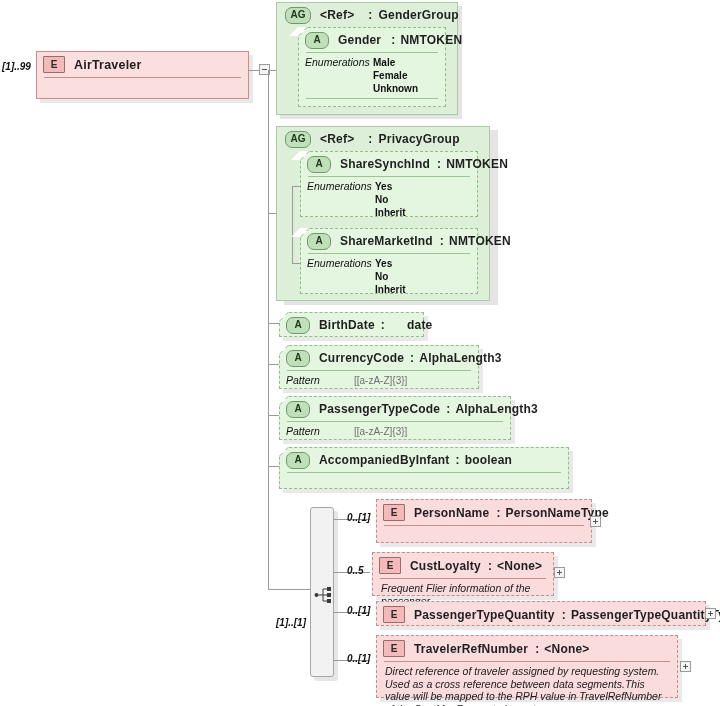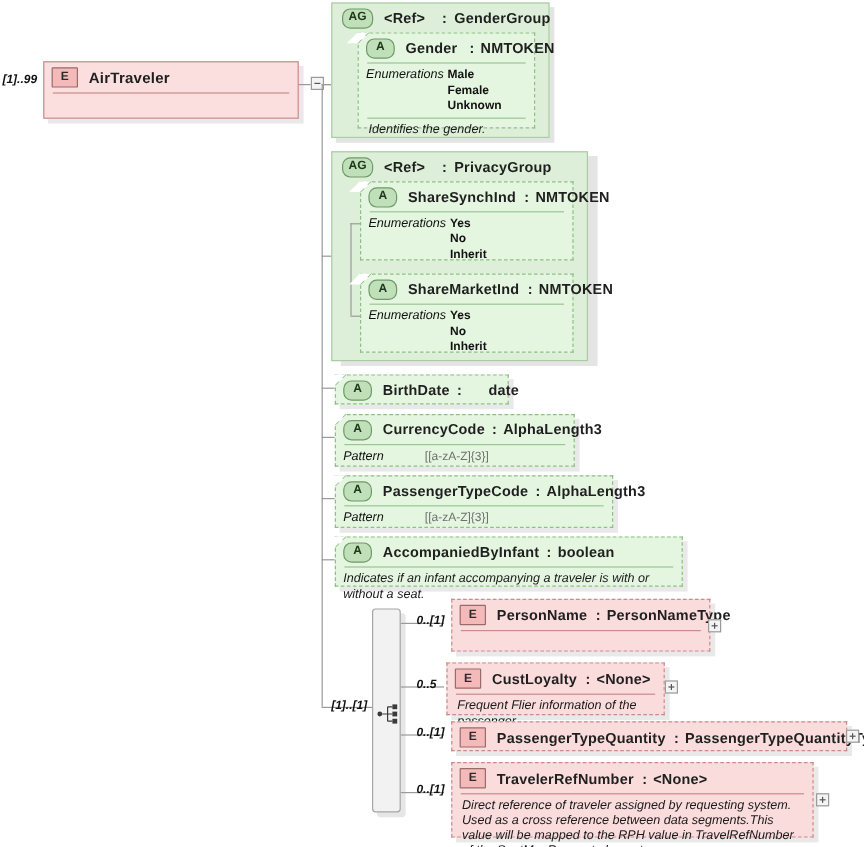--- a/index.html
+++ b/index.html
@@ -117,21 +117,20 @@
     <div class="at-divider"></div>
     <div class="at-facet">
       <span class="fname">Enumerations</span>
       <span class="fvals">
         <span>Male</span><br>
         <span>Female</span><br>
         <span>Unknown</span>
       </span>
     </div>
     <div class="at-divider"></div>
-    <div class="at-desc">Identifies the gender.</div>
   </div>
 
   <div class="group-shadow" style="left:284px;top:130px;width:214px;height:175px;"></div>
   <div class="group-box" style="left:276px;top:126px;width:214px;height:175px;">
     <div class="group-head">
       <span class="badge badge-ag">AG</span>
       <span class="title small">&lt;Ref&gt;</span>
       <span class="title small" style="margin-left:14px;">:</span>
       <span class="title small" style="margin-left:6px;">PrivacyGroup</span>
     </div>
@@ -225,24 +224,23 @@
   <div class="at-shadow" style="left:283px;top:451px;width:290px;height:42px;"></div>
   <div class="at-box" style="left:279px;top:447px;width:290px;height:42px;">
     <div class="corner"></div>
     <div class="at-head">
       <span class="badge badge-a">A</span>
       <span class="title small">AccompaniedByInfant</span>
       <span class="title small" style="margin-left:6px;">:</span>
       <span class="title small" style="margin-left:5px;">boolean</span>
     </div>
     <div class="at-divider"></div>
-    <div class="at-desc" style="padding-left:6px;">Indicates if an infant accompanying a traveler is with or without a seat.</div>
-  </div>
-
-  <div class="card" style="left:276px;top:583px;">[1]..[1]</div>
+  </div>
+
+  <div class="card" style="left:276px;top:617px;">[1]..[1]</div>
 
   <div class="seq-shadow" style="left:314px;top:511px;width:24px;height:170px;border-radius:3px;"></div>
   <div class="seq-box" style="left:310px;top:507px;width:24px;height:170px;">
     <svg class="seq-icon" style="left:3px;top:78px;" width="20" height="18" viewBox="0 0 20 18">
       <circle cx="2.5" cy="9" r="2" fill="#3a3a3a"></circle>
       <line x1="4.5" y1="9" x2="9" y2="9" stroke="#3a3a3a" stroke-width="1"></line>
       <line x1="9" y1="3" x2="9" y2="15" stroke="#3a3a3a" stroke-width="1"></line>
       <line x1="9" y1="3" x2="13" y2="3" stroke="#3a3a3a" stroke-width="1"></line>
       <line x1="9" y1="9" x2="13" y2="9" stroke="#3a3a3a" stroke-width="1"></line>
       <line x1="9" y1="15" x2="13" y2="15" stroke="#3a3a3a" stroke-width="1"></line>

